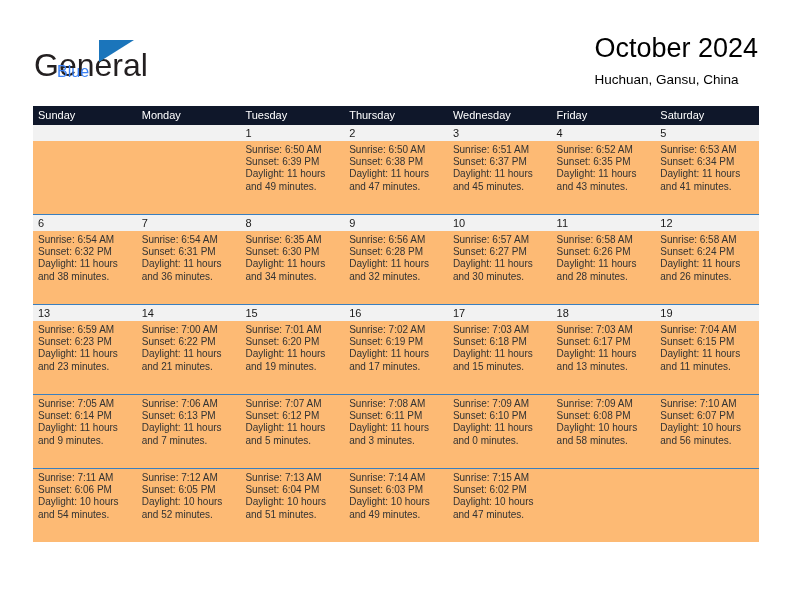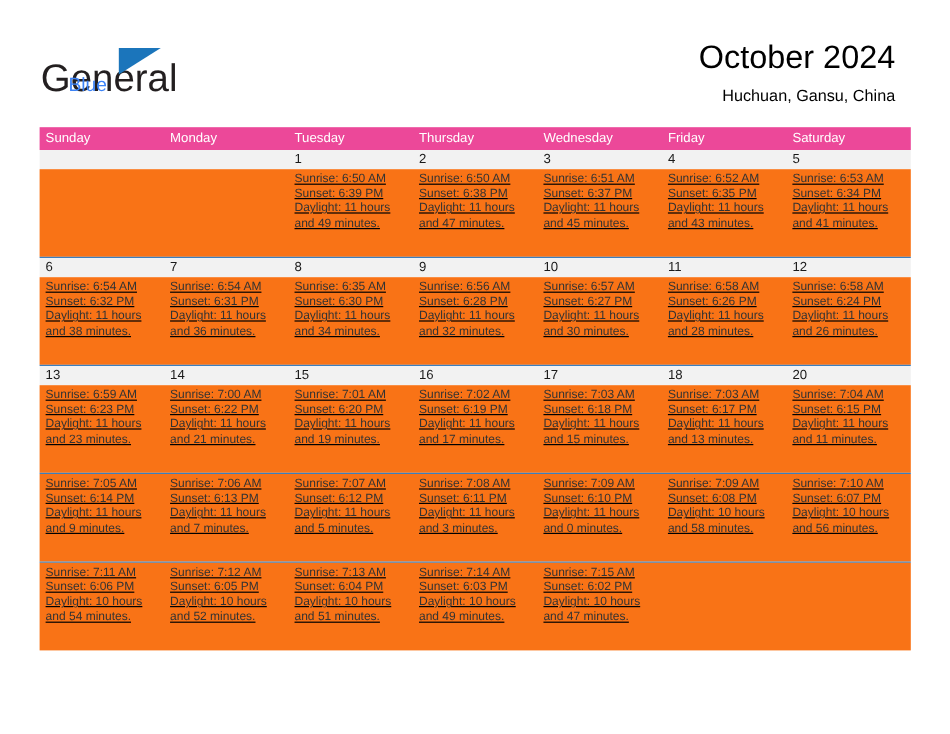--- a/index.html
+++ b/index.html
@@ -60,23 +60,23 @@
     left: 65px;
     top: 4px;
     width: 0;
     height: 0;
     border-left: 35px solid #1b75bb;
     border-bottom: 22px solid transparent;
   }
 
   .title-block {
     position: absolute;
-    right: 46px;
+    right: 34px;
     top: 32px;
-    text-align: right;
+    text-align: left;
   }
   .cal-title {
     font-size: 27px;
     color: #000000;
     line-height: 32px;
     white-space: nowrap;
   }
   .cal-subtitle {
     font-size: 13.5px;
     color: #000000;
@@ -89,21 +89,21 @@
   .calendar {
     position: absolute;
     left: 33px;
     top: 106px;
     width: 726px;
   }
   .weekday-row {
     display: flex;
     width: 726px;
     height: 19px;
-    background: #ec4899;
+    background: #0f172a;
   }
   .weekday {
     flex: 1 1 0;
     color: #ffffff;
     font-size: 11px;
     line-height: 19px;
     padding-left: 5px;
     box-sizing: border-box;
     white-space: nowrap;
     overflow: hidden;
@@ -129,22 +129,21 @@
     font-size: 11px;
     line-height: 16px;
     padding-left: 5px;
     box-sizing: border-box;
     color: #1a1a1a;
   }
   .detail-row {
     display: flex;
     width: 726px;
     height: 73px;
-    background: #f97316;
-    text-decoration: underline;
+    background: #fdba74;
   }
   .daycell {
     flex: 1 1 0;
     box-sizing: border-box;
     padding: 3px 4px 0 5px;
   }
   .daycell p {
     margin: 0;
     font-size: 10px;
     line-height: 12.2px;
@@ -286,21 +285,21 @@
         </div>
         <div class="week">
           <div class="week-sep"></div>
           <div class="daynum-row">
             <div class="daynum">13</div>
             <div class="daynum">14</div>
             <div class="daynum">15</div>
             <div class="daynum">16</div>
             <div class="daynum">17</div>
             <div class="daynum">18</div>
-            <div class="daynum">20</div>
+            <div class="daynum">19</div>
           </div>
           <div class="detail-row">
             <div class="daycell">
               <p>Sunrise: 6:59 AM</p>
               <p>Sunset: 6:23 PM</p>
               <p>Daylight: 11 hours</p>
               <p>and 23 minutes.</p>
             </div>
             <div class="daycell">
               <p>Sunrise: 7:00 AM</p>

